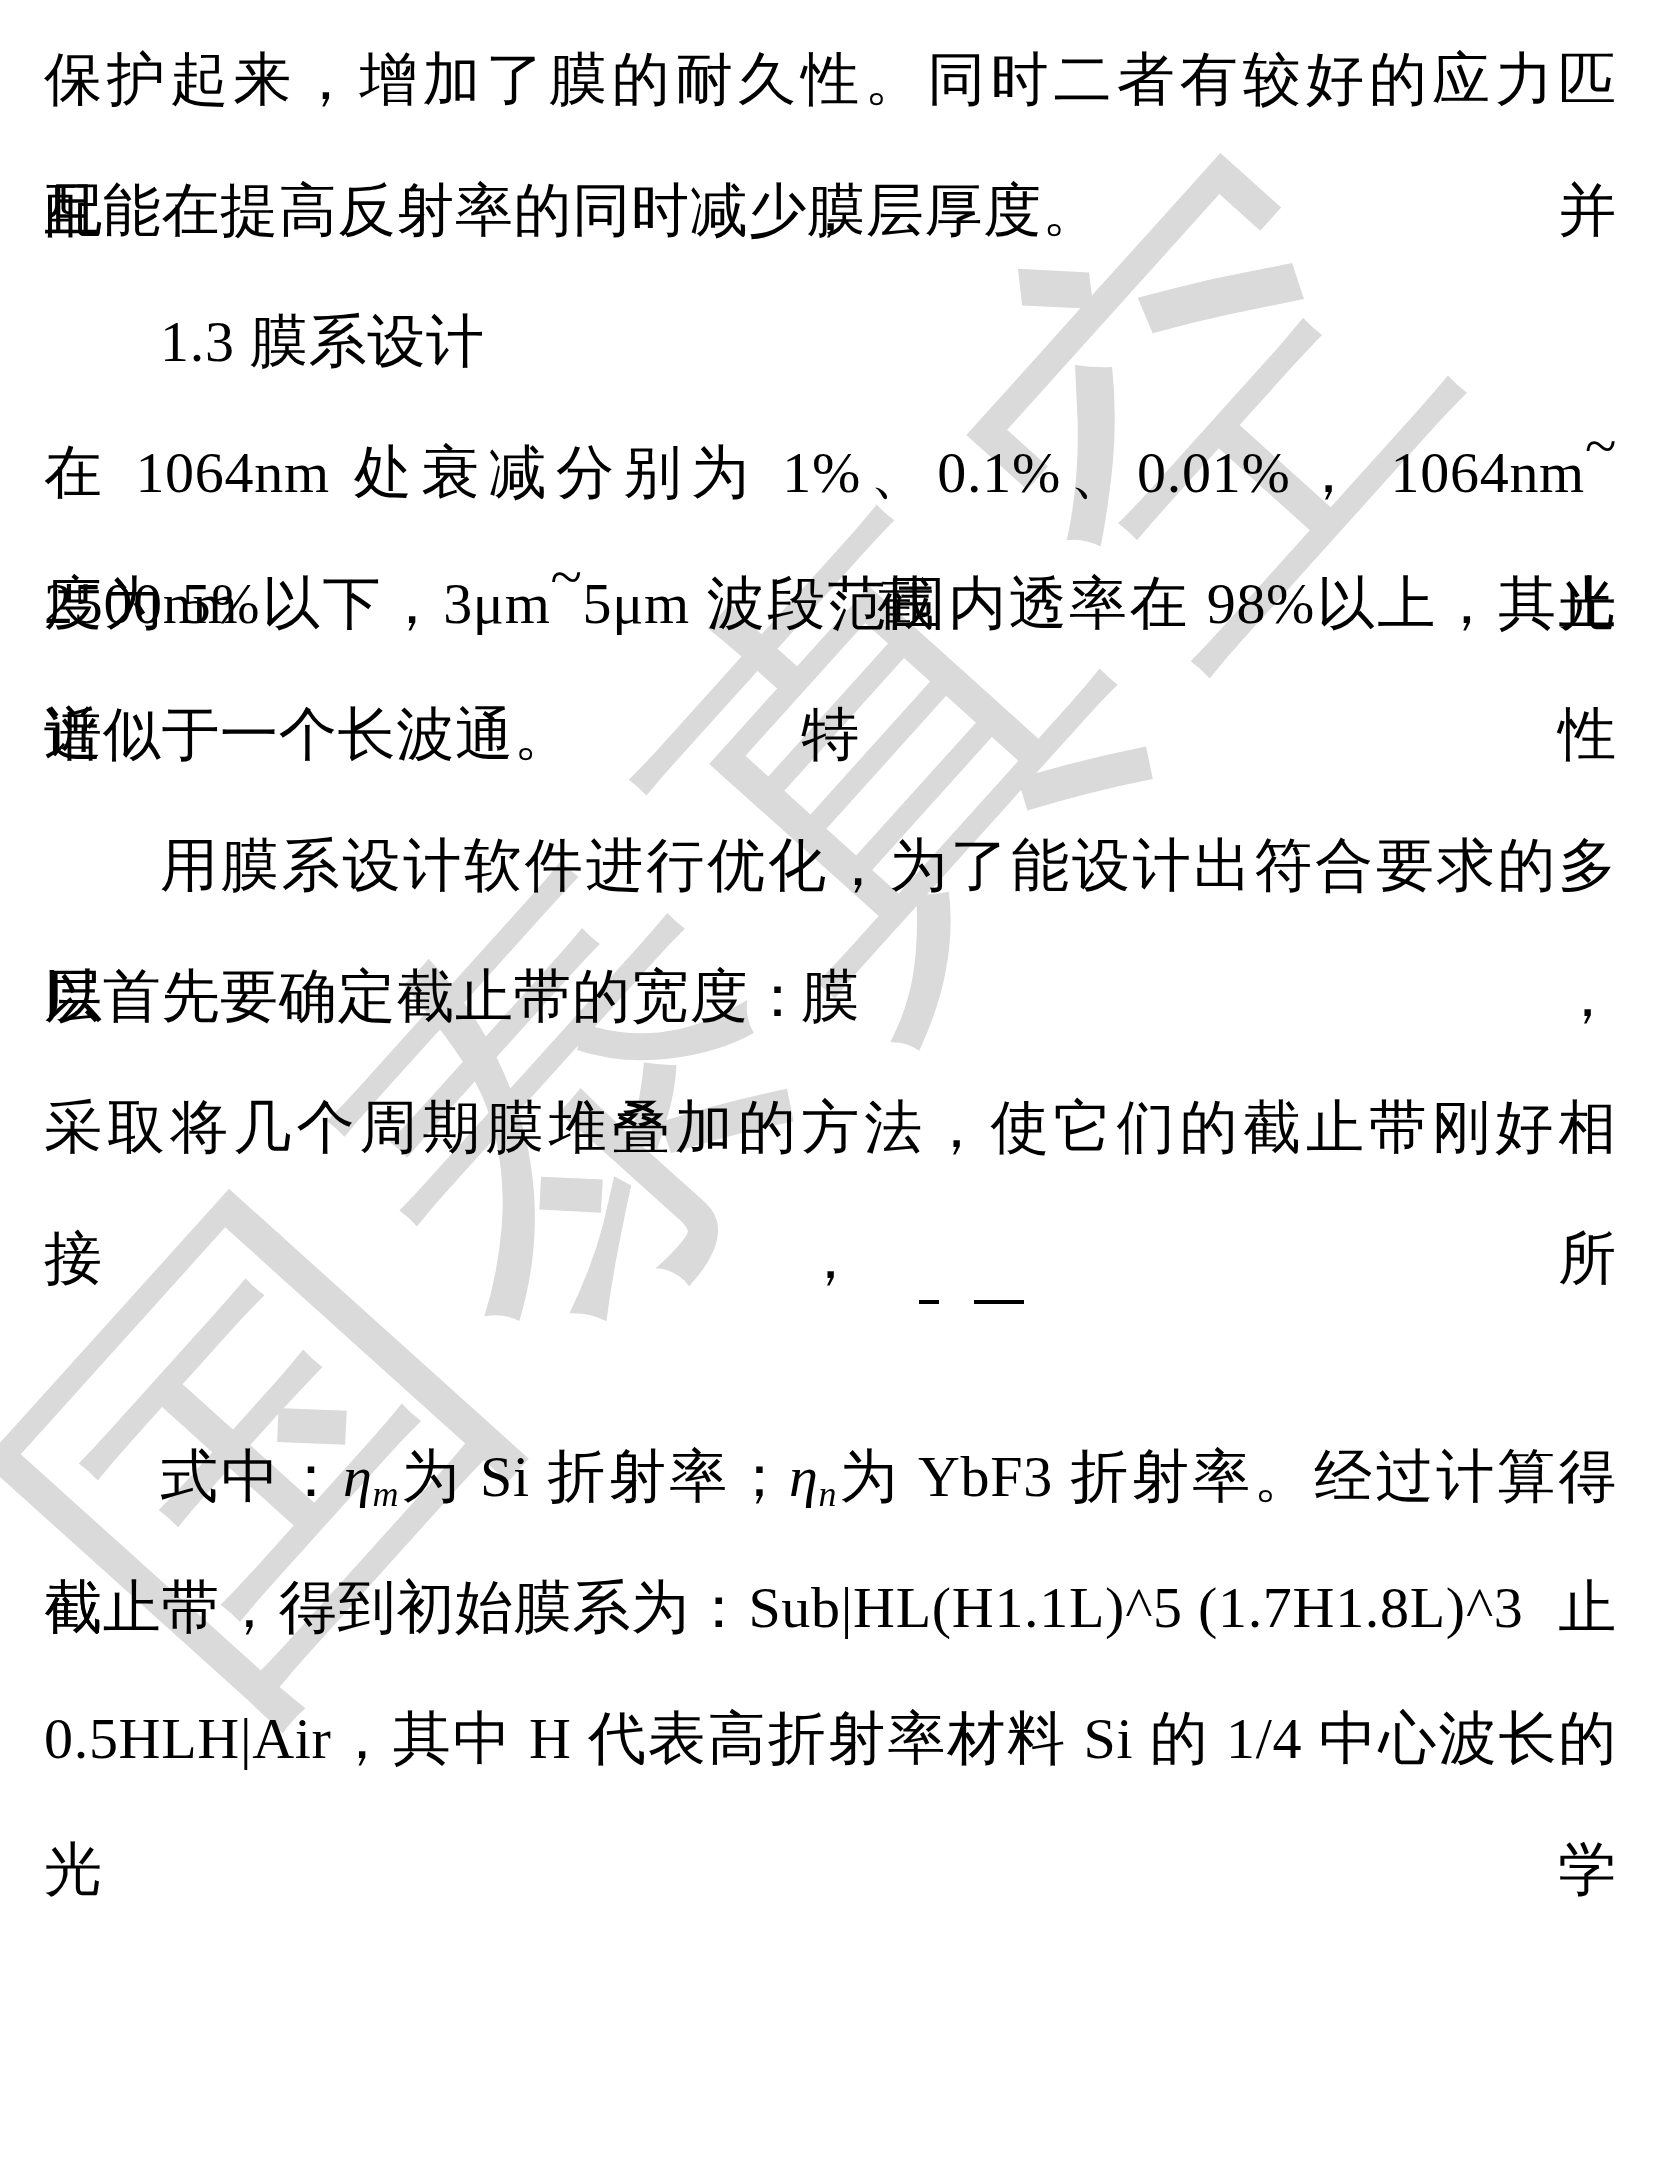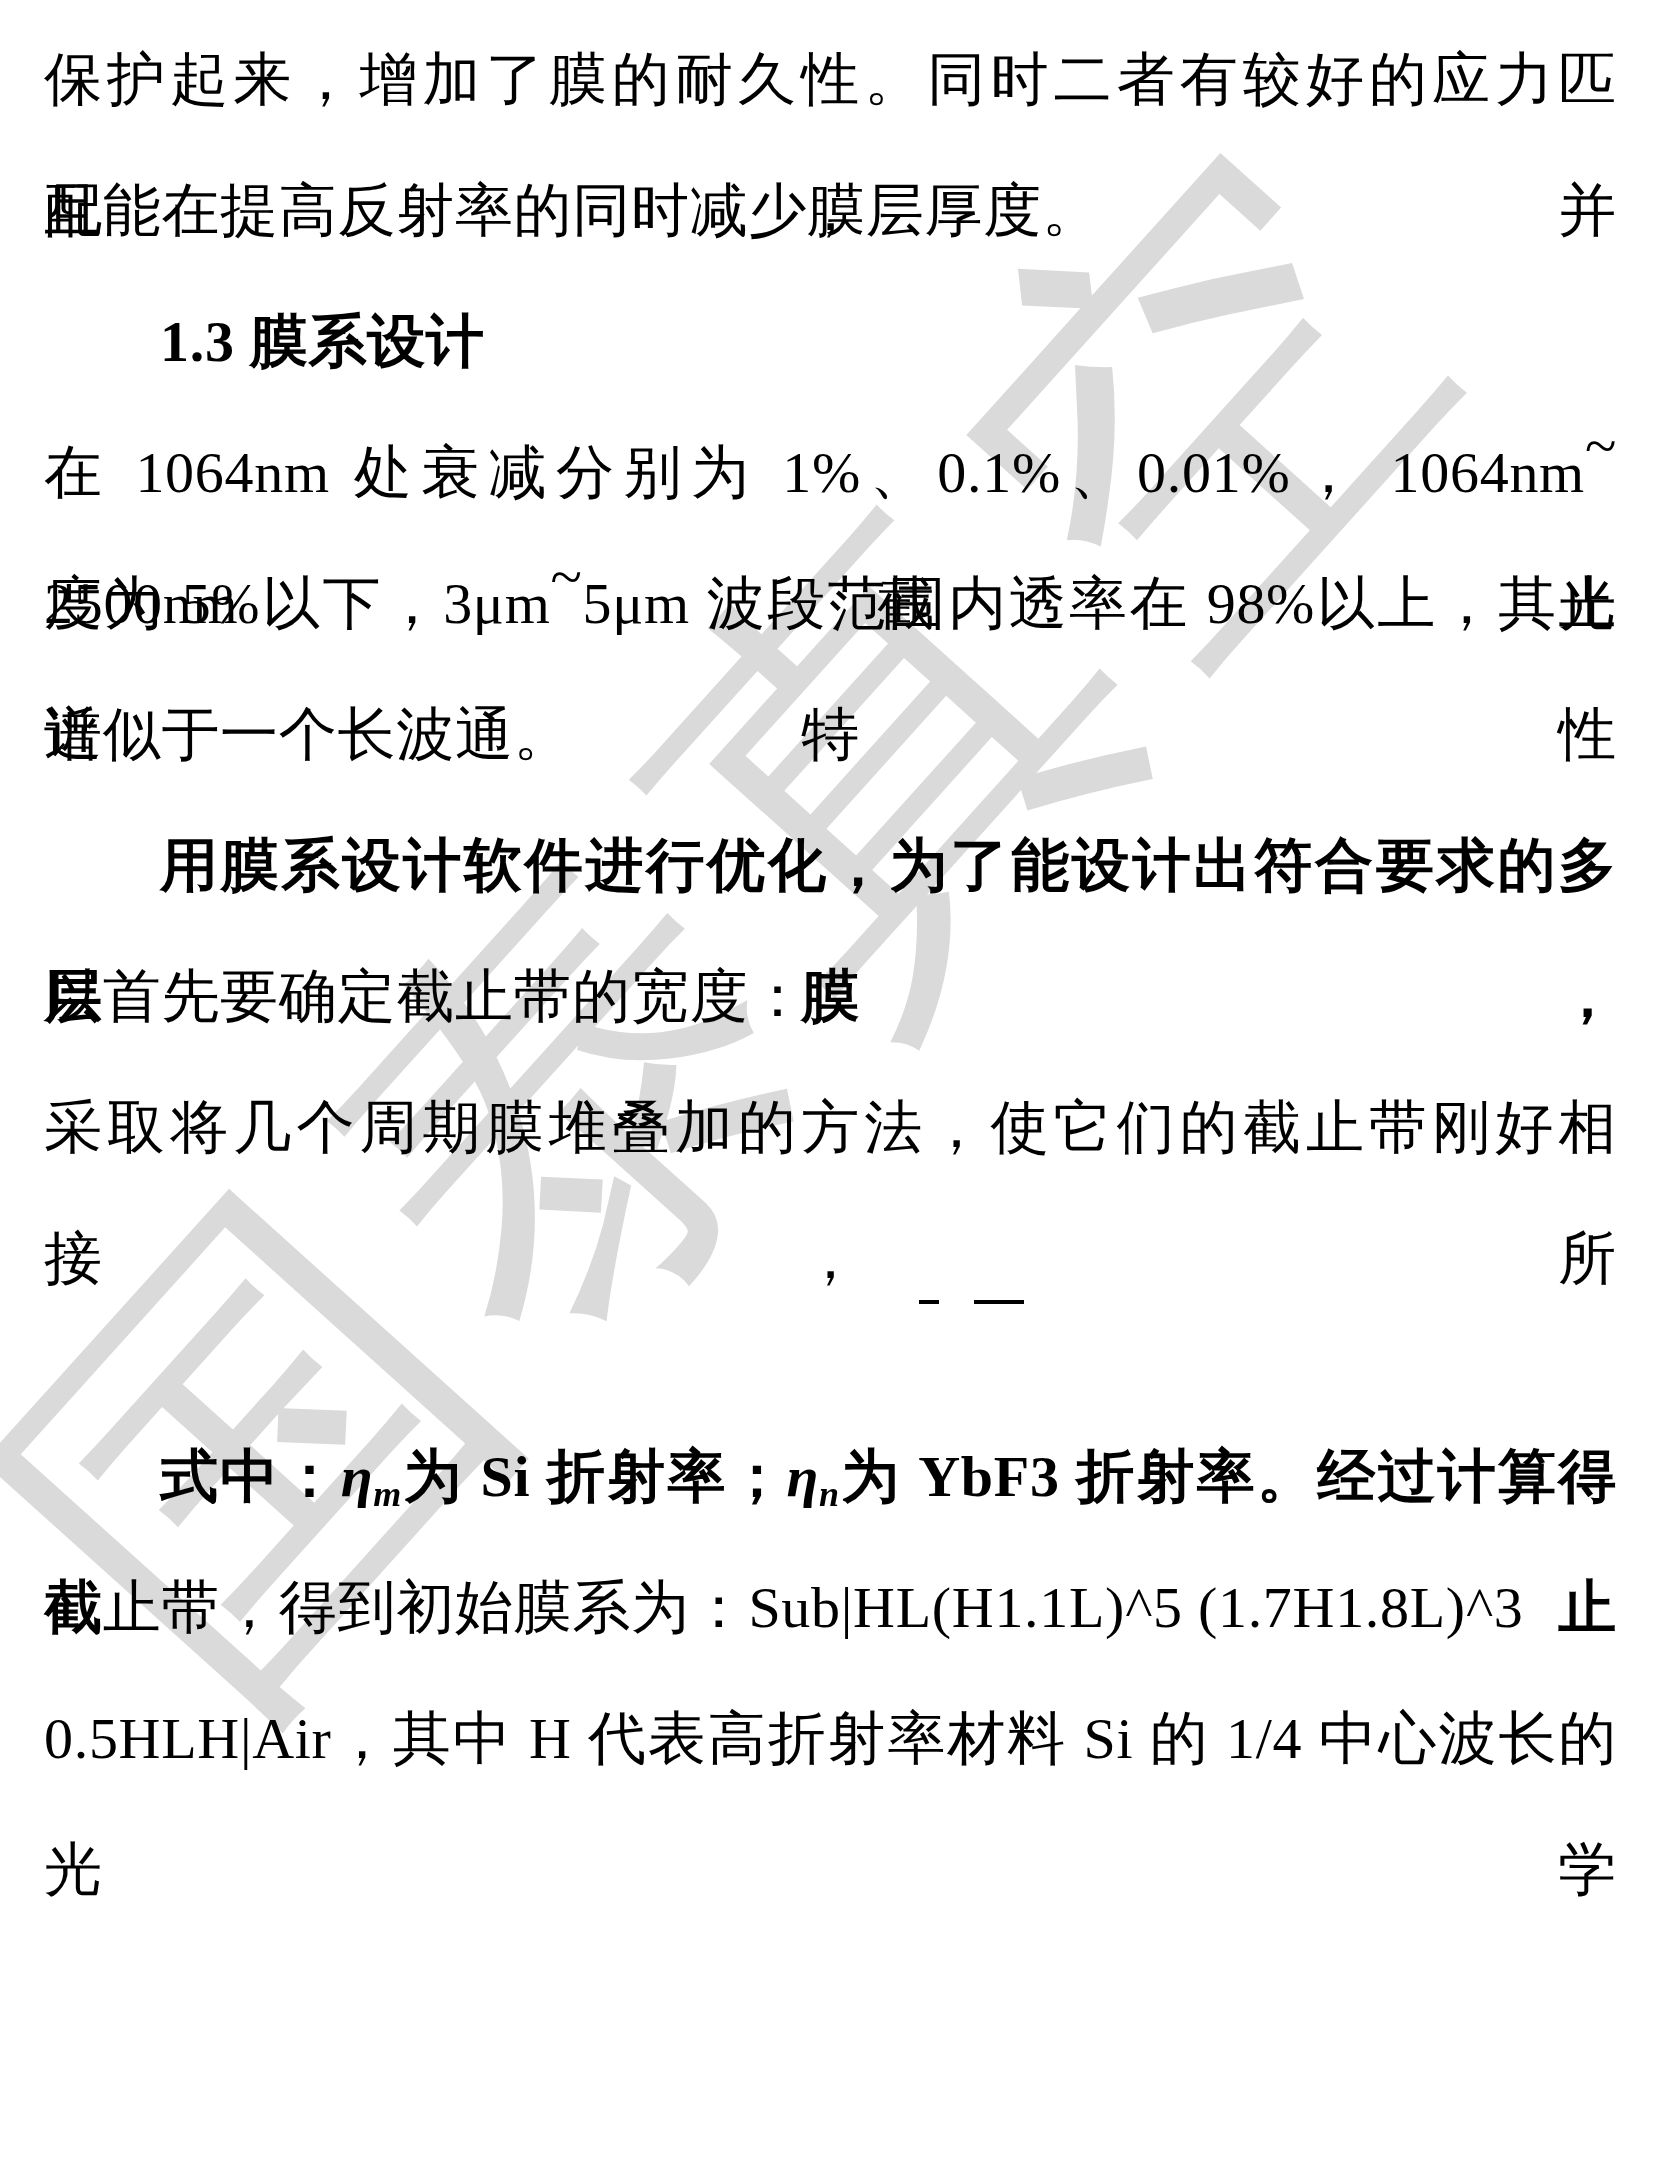--- a/index.html
+++ b/index.html
@@ -46,21 +46,21 @@
     font-size: 58px;
     white-space: nowrap;
     letter-spacing: 0.7px;
   }
   .doc-line.justify {
     white-space: normal;
     text-align: justify;
     text-align-last: justify;
     text-justify: inter-character;
   }
-  .doc-line.indent { text-indent: 2em; font-weight: bold; }
+  .doc-line.indent { text-indent: 2em; }
   .doc-line .raised {
     display: inline-block;
     transform: translateY(-27px);
   }
   .doc-line .italic { font-style: italic; }
   .doc-line sub.f-sub {
     font-size: 62%;
     line-height: 0;
     vertical-align: -9.8px;
   }

